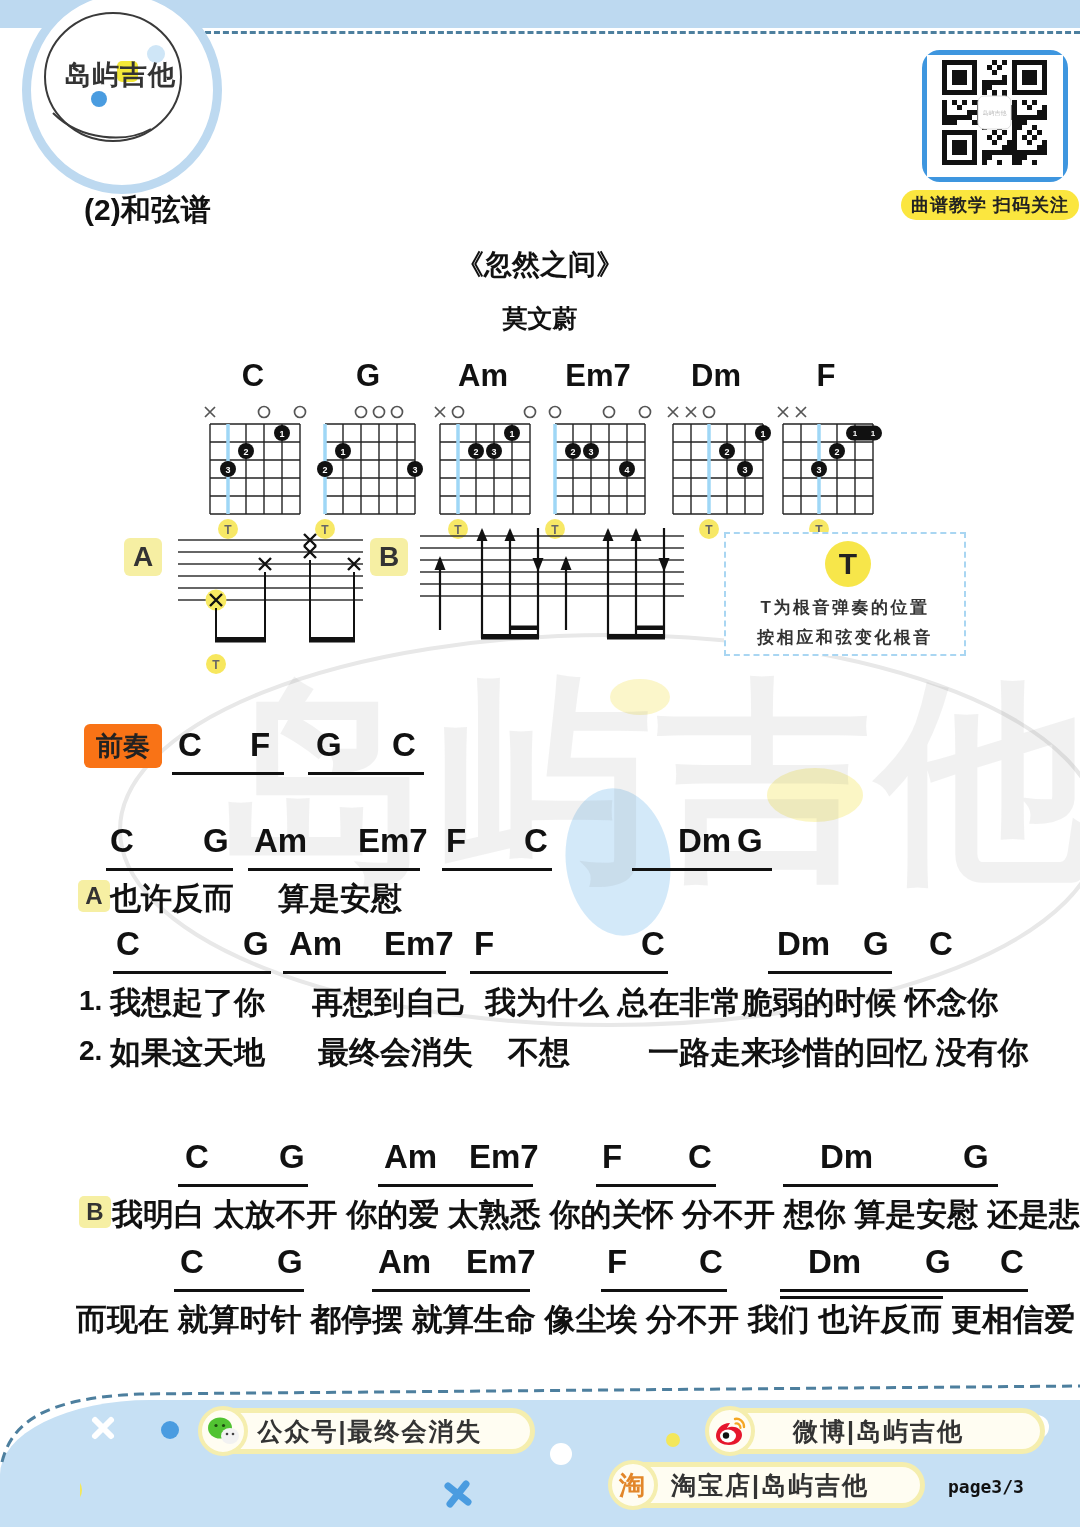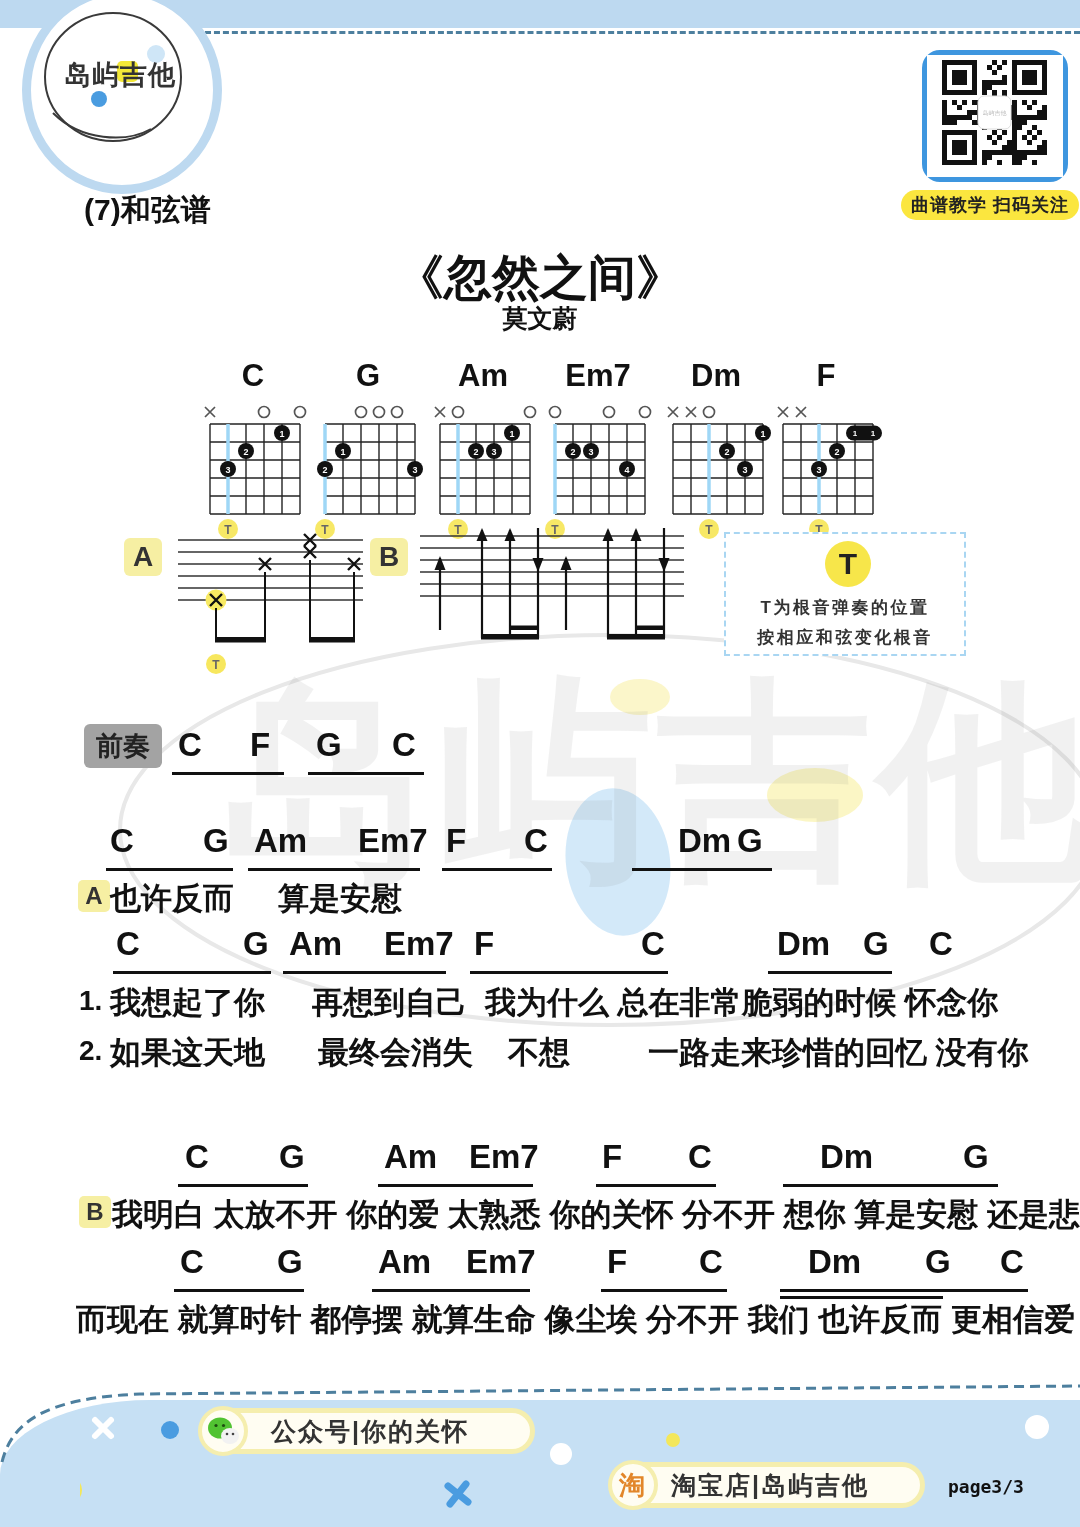--- a/index.html
+++ b/index.html
@@ -21,21 +21,21 @@
   .logo-dot-blue{position:absolute;left:60px;top:96px;width:16px;height:16px;background:#4a9ce0;border-radius:50%;z-index:3;}
   .logo-dot-lblue{position:absolute;left:116px;top:50px;width:18px;height:18px;background:#cfe6f7;border-radius:50%;z-index:2;}
   .lesson-title{position:absolute;left:222px;top:96px;font-size:36px;font-weight:bold;z-index:2;
                 letter-spacing:0px;white-space:nowrap;}
   .qr-box{position:absolute;left:922px;top:50px;width:146px;height:132px;background:#fff;
           border:5px solid #3e96df;border-radius:18px;z-index:2;box-sizing:border-box;}
   .qr-caption{position:absolute;left:901px;top:190px;width:178px;height:30px;background:#fbe63f;
               border-radius:15px;font-size:18px;font-weight:bold;text-align:center;line-height:30px;
               letter-spacing:1px;z-index:2;color:#222;}
   .section-label{position:absolute;left:84px;top:190px;font-size:30px;font-weight:bold;z-index:2;}
-  .song-title{position:absolute;left:0;top:246px;width:1080px;text-align:center;font-size:48px;
+  .song-title{position:absolute;left:0;top:246px;width:1080px;text-align:center;font-size:28px;
               font-weight:bold;z-index:2;}
   .song-artist{position:absolute;left:0;top:302px;width:1080px;text-align:center;font-size:25px;
                font-weight:bold;z-index:2;}
   
   .chord-row{position:absolute;left:0;top:358px;width:1080px;height:160px;z-index:2;}
   .chord-cell{position:absolute;width:116px;top:0;}
   .chord-name{text-align:center;font-size:31px;font-weight:bold;height:38px;}
   
   .pat-badge{position:absolute;width:38px;height:38px;background:#f6efa3;border-radius:6px;
              text-align:center;line-height:38px;font-size:28px;font-weight:bold;z-index:2;color:#333;}
@@ -46,21 +46,21 @@
             text-align:center;line-height:46px;font-size:30px;font-weight:bold;color:#222;}
   .t-line{position:absolute;width:100%;text-align:center;font-size:17px;letter-spacing:2.5px;color:#333;
           font-weight:bold;}
   .t-line1{top:62px;} .t-line2{top:92px;}
   
   .score{position:absolute;inset:0;z-index:2;}
   .chordline{position:absolute;left:0;width:1080px;height:56px;}
   .chord-span{position:absolute;top:0;font-size:33px;font-weight:bold;white-space:nowrap;}
   .bar{position:absolute;top:46px;height:3px;background:#111;}
   .bar2{position:absolute;top:53px;height:3px;background:#111;}
-  .intro-pill{position:absolute;top:-2px;background:#a3a3a3;border-radius:6px;font-size:27px;
+  .intro-pill{position:absolute;top:-2px;background:#f97316;border-radius:6px;font-size:27px;
               font-weight:bold;padding:4px 12px;color:#222;}
   .lyricline{position:absolute;left:0;width:1080px;height:44px;}
   .run{position:absolute;top:0;font-size:31px;font-weight:bold;white-space:pre;}
   .lyr-badge{position:absolute;width:32px;height:32px;background:#f6efa3;border-radius:5px;
              text-align:center;line-height:32px;font-size:24px;font-weight:bold;top:2px;color:#333;}
   .lyr-num{position:absolute;font-size:28px;font-weight:bold;top:3px;}
   
   .footer{position:absolute;left:0;top:1400px;width:1080px;height:127px;background:#c6e0f4;
           border-top-left-radius:150px 75px;z-index:2;}
   .footer-dash{position:absolute;left:0;top:1370px;width:1080px;height:100px;z-index:3;pointer-events:none;}
@@ -238,21 +238,21 @@
         <rect x="95" y="15" width="15" height="15" fill="#111"></rect>
         <rect x="15" y="75" width="35" height="35" fill="#111"></rect>
         <rect x="20" y="80" width="25" height="25" fill="#fff"></rect>
         <rect x="25" y="85" width="15" height="15" fill="#111"></rect>
         <rect x="51" y="41" width="33" height="33" rx="6" fill="#fff" stroke="#ddd" stroke-width="1"></rect>
         <text x="67.5" y="59.5" text-anchor="middle" font-size="6" fill="#bbb">岛屿吉他</text>
       </svg>
   </div>
   <div class="qr-caption">曲谱教学 扫码关注</div>
 
-  <div class="section-label">(7)和弦谱</div>
+  <div class="section-label">(2)和弦谱</div>
   <div class="song-title">《忽然之间》</div>
   <div class="song-artist">莫文蔚</div>
 
   <div class="chord-row" id="chord-row">
       <div class="chord-cell" style="left: 195px;"><div class="chord-name">C</div><svg width="116" height="150" viewBox="0 0 116 150">
           <path d="M10 11 L20 21 M20 11 L10 21" stroke="#555" stroke-width="1.7" fill="none"></path>
           <circle cx="69" cy="16" r="5.5" stroke="#555" stroke-width="1.7" fill="none"></circle>
           <circle cx="105" cy="16" r="5.5" stroke="#555" stroke-width="1.7" fill="none"></circle>
           <line x1="15" y1="28" x2="15" y2="118" stroke="#222" stroke-width="1.4"></line>
           <line x1="33" y1="28" x2="33" y2="118" stroke="#222" stroke-width="1.4"></line>
@@ -584,23 +584,35 @@
     <span class="pill-icon">
       <svg width="34" height="30" viewBox="0 0 34 30">
         <ellipse cx="14" cy="12" rx="12" ry="10.5" fill="#51c332"></ellipse>
         <circle cx="10" cy="9.5" r="1.6" fill="#1d4d10"></circle>
           <circle cx="17.5" cy="9.5" r="1.6" fill="#1d4d10"></circle>
         <ellipse cx="24" cy="20" rx="9" ry="8" fill="#f2f2f2"></ellipse>
         <circle cx="21" cy="18" r="1.3" fill="#444"></circle>
           <circle cx="27" cy="18" r="1.3" fill="#444"></circle>
       </svg>
     </span>
-    <span>公众号|你的关怀</span>
+    <span>公众号|最终会消失</span>
   </div>
 
+  <div class="pill" style="left:712px;top:1408px;width:333px;">
+    <span class="pill-icon">
+      <svg width="34" height="32" viewBox="0 0 34 32">
+        <path d="M17 8 C8 8 3 15 3 21 C3 27 10 30 16 30 C24 30 29 25 29 20 C29 14 23 11 17 12 C15 12.4 14 13 14 13 C14 13 15.5 10.5 17 8 Z" fill="#e6162d"></path>
+        <ellipse cx="15" cy="21" rx="8" ry="6.5" fill="#fff"></ellipse>
+        <circle cx="13" cy="20.5" r="3.2" fill="#111"></circle>
+        <path d="M22 4 C26 3 31 6 31 12" fill="none" stroke="#f5a623" stroke-width="2.4" stroke-linecap="round"></path>
+        <path d="M22.5 8.5 C25 8 27.5 10 27.5 13" fill="none" stroke="#f5a623" stroke-width="2.2" stroke-linecap="round"></path>
+      </svg>
+    </span>
+    <span>微博|岛屿吉他</span>
+  </div>
 
 
   <div class="pill" style="left:615px;top:1462px;width:310px;">
     <span class="pill-icon">
       <span style="font-size:26px;font-weight:bold;color:#e2862a;font-family:'Liberation Serif','DejaVu Serif',serif;">淘</span>
     </span>
     <span>淘宝店|岛屿吉他</span>
   </div>
 
   <div class="page-num">page3/3</div>

